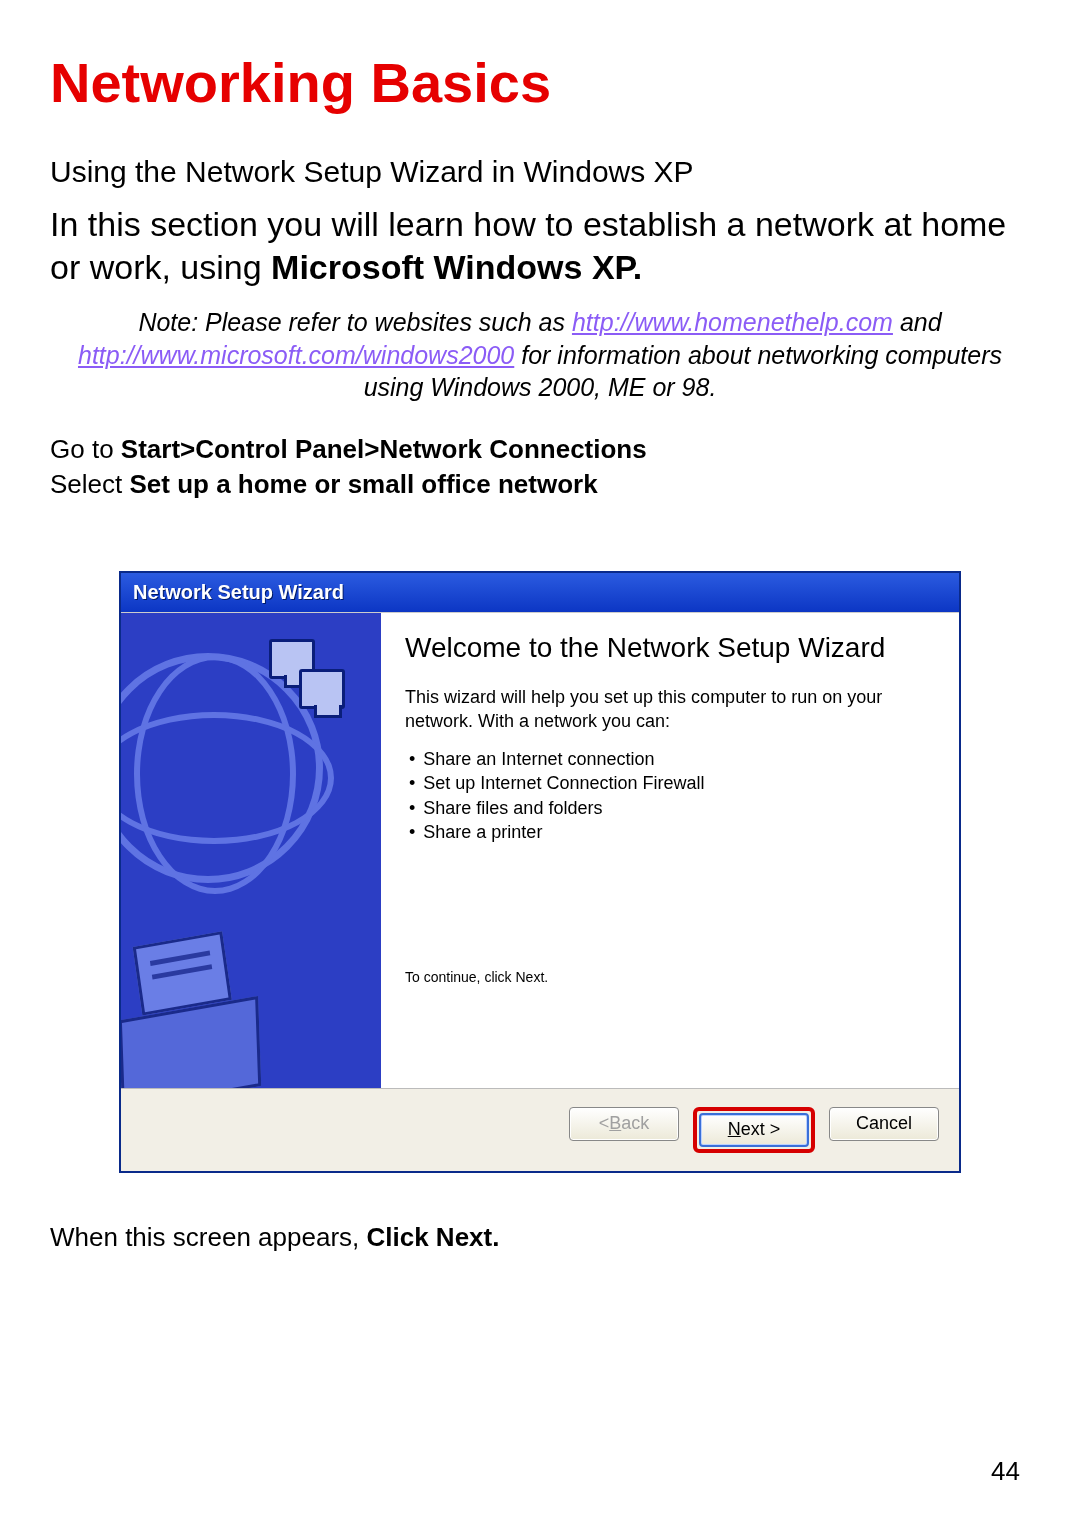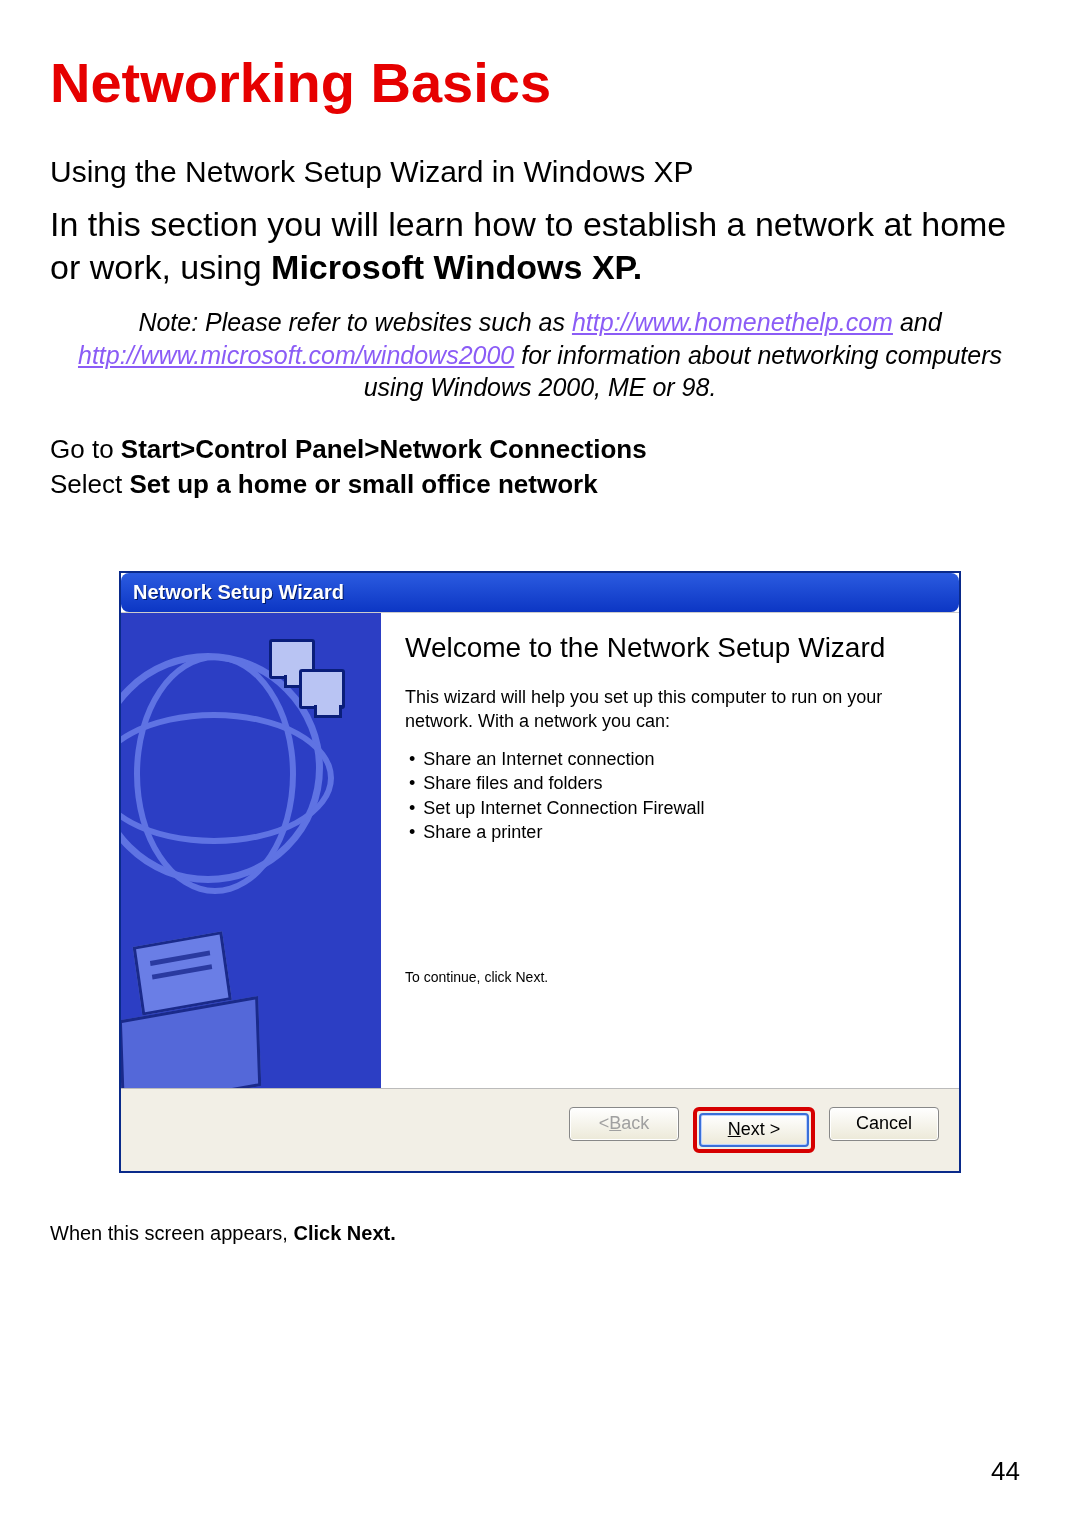--- a/index.html
+++ b/index.html
@@ -52,21 +52,20 @@
     box-shadow: 0 0 0 1px #0a2a8a;
   }
   .wizard-titlebar {
     background: linear-gradient(to bottom, #2b5be0, #0c36c4);
     color: #fff;
     font-family: Tahoma, Arial, sans-serif;
     font-weight: bold;
     font-size: 20px;
     padding: 8px 12px;
     text-shadow: 1px 1px 0 #001a66;
-    border-radius: 8px;
   }
   .wizard-body {
     display: flex;
     background: #fff;
     border-top: 1px solid #ccc;
   }
   .wizard-side {
     width: 260px;
     height: 475px;
     background: #2c3ec4;
@@ -135,21 +134,21 @@
     border: 4px solid #d60000;
     border-radius: 6px;
     padding: 2px;
   }
   .next-wrap .wiz-btn {
     border: 2px solid #3a6fd8;
     box-shadow: inset 0 0 0 1px #bcd2ff;
   }
   .underline-hotkey { text-decoration: underline; }
   .after-text {
-    font-size: 20px;
+    font-size: 26px;
     margin-top: 50px;
   }
   .page-number {
     position: absolute;
     bottom: 42px;
     right: 60px;
     font-size: 26px;
   }
   
   .globe {
@@ -256,22 +255,22 @@
       <div class="printer">
         <div class="paper"></div>
         <div class="body"></div>
       </div>
     </div>
     <div class="wizard-content">
       <div class="wizard-heading">Welcome to the Network Setup Wizard</div>
       <div class="wizard-para">This wizard will help you set up this computer to run on your network. With a network you can:</div>
       <ul class="wizard-list">
         <li>Share an Internet connection</li>
+        <li>Set up Internet Connection Firewall</li>
         <li>Share files and folders</li>
-        <li>Set up Internet Connection Firewall</li>
         <li>Share a printer</li>
       </ul>
       <div class="wizard-continue">To continue, click Next.</div>
     </div>
   </div>
   <div class="wizard-footer">
     <div class="wiz-btn disabled">
       <span>&lt; </span>
         <span class="underline-hotkey">B</span>
         <span>ack</span>

